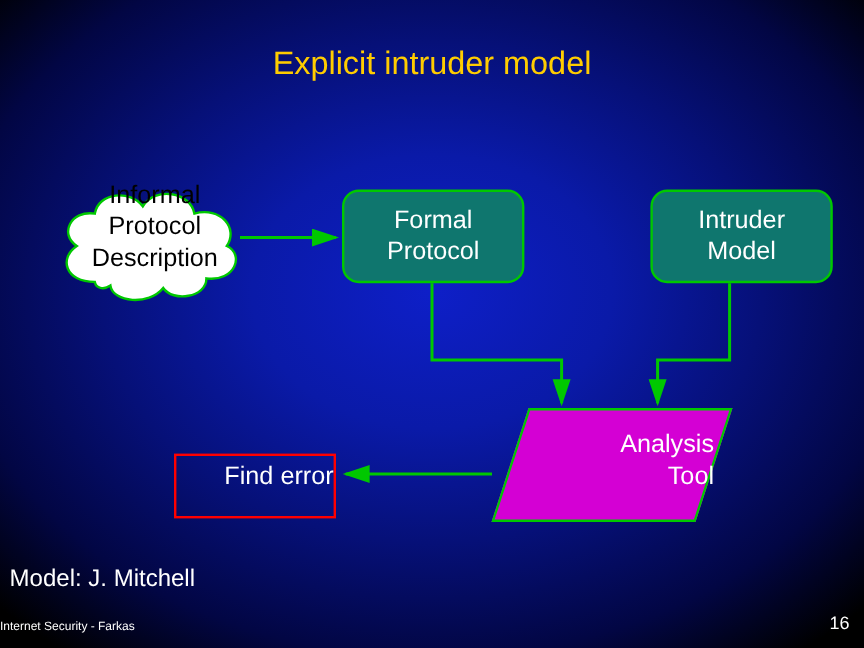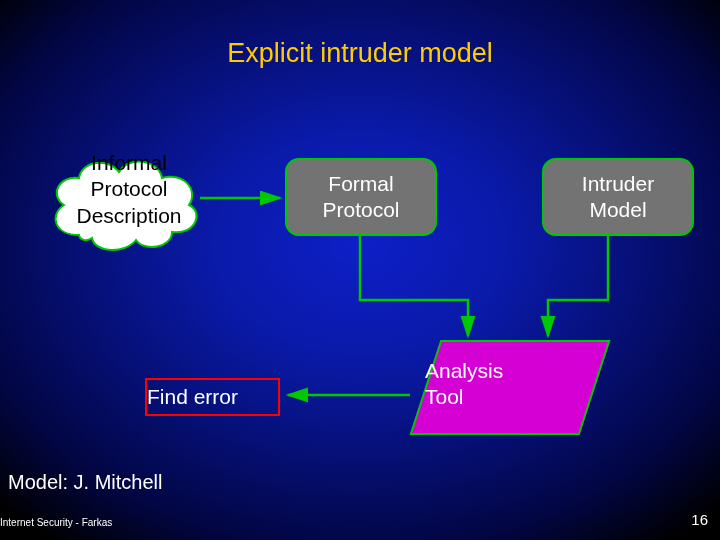--- a/index.html
+++ b/index.html
@@ -34,21 +34,21 @@
     top: 150px;
     width: 150px;
     text-align: center;
     color: #000;
     font-size: 21px;
     line-height: 1.25;
     z-index: 3;
   }
   .box {
     position: absolute;
-    background: #737373;
+    background: #0f766e;
     border: 2px solid #00c800;
     border-radius: 14px;
     color: #fff;
     font-size: 21px;
     text-align: center;
     display: flex;
     align-items: center;
     justify-content: center;
     line-height: 1.25;
   }
@@ -73,36 +73,36 @@
     height: 95px;
     background: #d400d4;
     border: 2px solid #00c800;
     transform: skewX(-18deg);
   }
   .para-text {
     position: absolute;
     left: 425px;
     top: 358px;
     width: 170px;
-    text-align: left;
+    text-align: right;
     color: #fff;
     font-size: 21px;
     line-height: 1.25;
   }
   .find-error {
     position: absolute;
     left: 145px;
     top: 378px;
     width: 135px;
-    height: 38px;
+    height: 54px;
     border: 2px solid #ff0000;
     background: transparent;
     color: #fff;
     font-size: 21px;
-    text-align: left;
+    text-align: right;
     line-height: 34px;
   }
   .attribution {
     position: absolute;
     left: 8px;
     bottom: 46px;
     color: #fff;
     font-size: 20px;
   }
   .footer {

